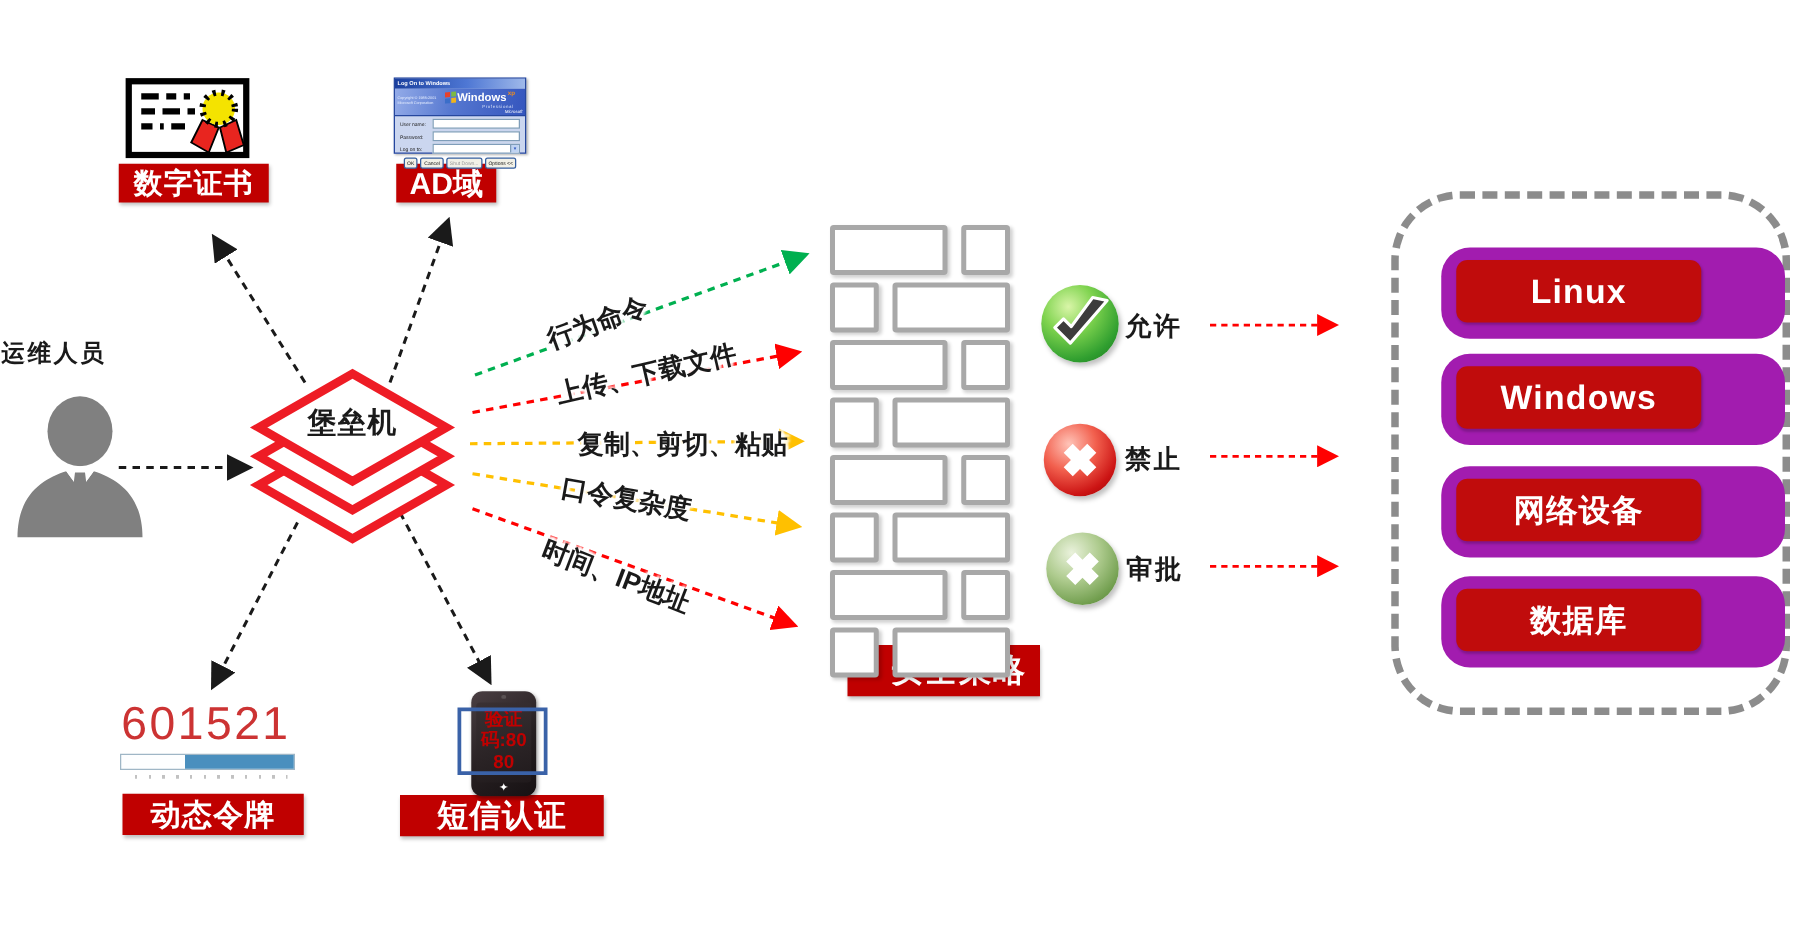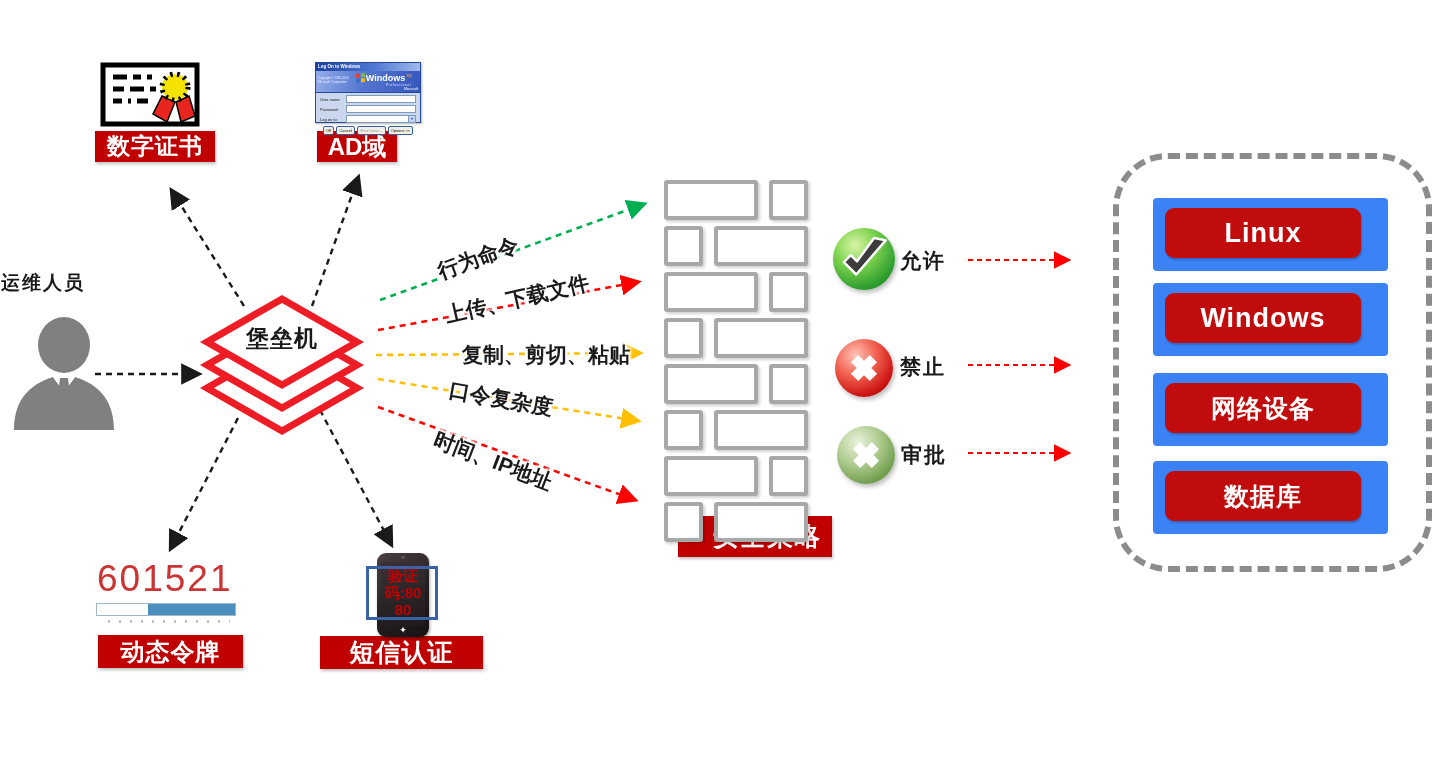--- a/index.html
+++ b/index.html
@@ -39,21 +39,21 @@
   .ball svg{position:absolute;left:0;top:0;width:100%;height:100%;}
   .ball--green{background:radial-gradient(circle at 35% 28%,#D9F5A8 0%,#7ED34E 35%,#2F9E2F 72%,#1C701C 100%);}
   .ball--red{background:radial-gradient(circle at 35% 28%,#FFC4B8 0%,#F2604E 38%,#CC1414 72%,#8F0000 100%);}
   .ball--olive{background:radial-gradient(circle at 35% 28%,#EAF2DC 0%,#AECb8E 40%,#719E4E 75%,#4F7538 100%);}
   .policy-label{position:absolute;font-weight:700;font-size:21px;z-index:2;letter-spacing:2px;}
   
   .target-panel{
     position:absolute;left:1113px;top:153px;width:319px;height:419px;box-sizing:border-box;
     border:6px dashed #8C8C8C;border-radius:55px;z-index:2;
   }
-  .target-item{position:absolute;left:1153px;width:235px;height:73px;background:#3b82f6;border-radius:4px;z-index:3;}
+  .target-item{position:absolute;left:1153px;width:235px;height:73px;background:#a21caf;border-radius:23px;z-index:3;padding-left:40px;}
   .target-btn{
     position:absolute;left:12px;top:10px;width:196px;height:50px;background:#C00C0C;border-radius:9px;
     color:#fff;font-weight:700;display:flex;align-items:center;justify-content:center;
     box-shadow:1px 2px 2px rgba(0,0,0,.2);letter-spacing:1px;
   }
   
   .token-code{position:absolute;left:97px;top:558px;font-size:37px;color:#CC3333;letter-spacing:2px;z-index:2;}
   .token-bar{position:absolute;left:96px;top:603px;width:140px;height:13px;box-sizing:border-box;
     border:1px solid #9FB6C6;background:#FDFEFF;z-index:2;}
   .token-bar-fill{position:absolute;right:0;top:0;height:100%;width:63%;background:#4A8FBE;}

